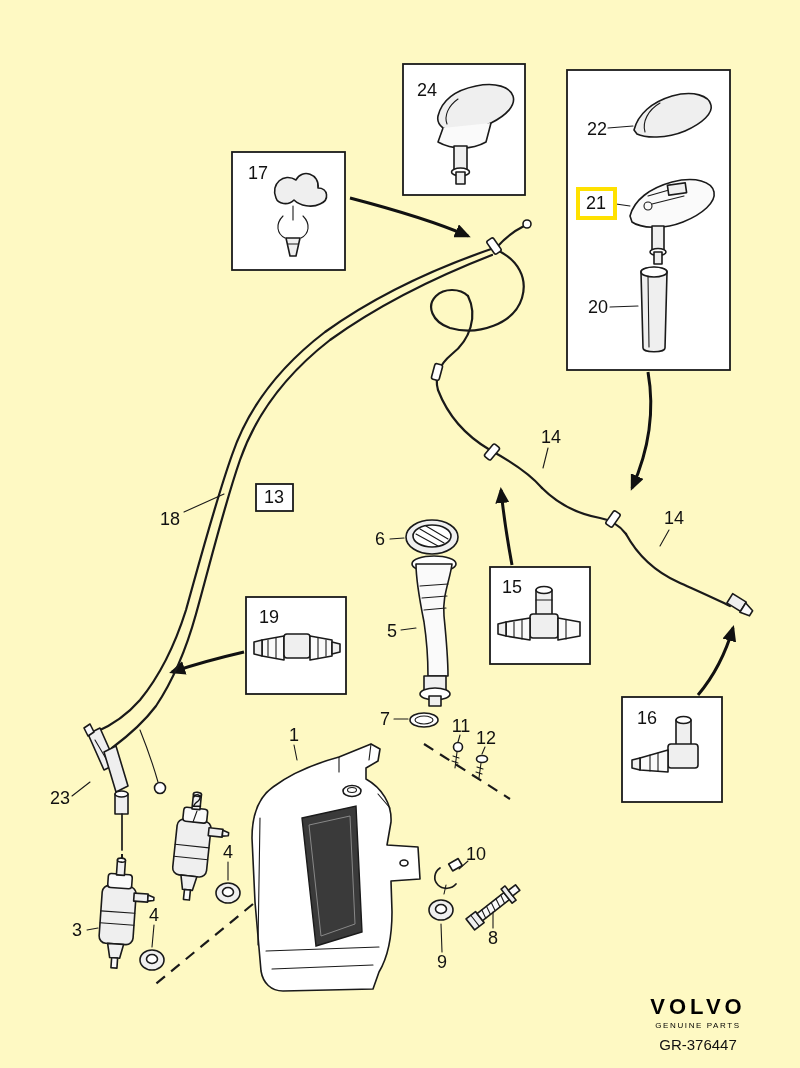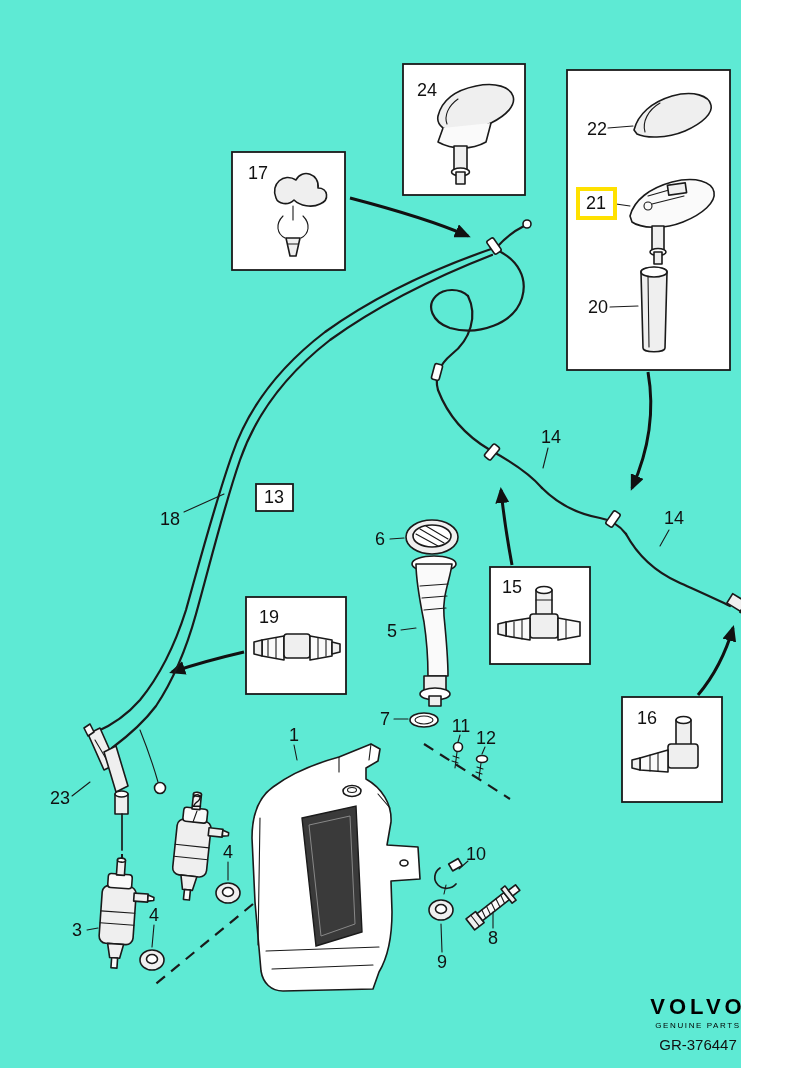--- a/index.html
+++ b/index.html
@@ -1,16 +1,16 @@
 <!DOCTYPE html>
 <html><head>
 <meta charset="utf-8">
 <style>
   html,body{margin:0;padding:0;background:#ffffff}
-  .page{position:relative;width:741px;height:1068px;background:#5eead4;
+  .page{position:relative;width:800px;height:1068px;background:#fef9c3;
         font-family:"Liberation Sans",sans-serif;overflow:hidden}
   svg{display:block}
   .ln{fill:none;stroke:#1a1a1a;stroke-width:1.7;stroke-linecap:round;stroke-linejoin:round}
   .thin{fill:none;stroke:#1a1a1a;stroke-width:1.1;stroke-linecap:round;stroke-linejoin:round}
   .ghost{fill:none;stroke:#888;stroke-width:1;stroke-linejoin:round}
   .hose{fill:none;stroke:#1a1a1a;stroke-width:2.2;stroke-linecap:round;stroke-linejoin:round}
   .part{fill:#efefef;stroke:#1a1a1a;stroke-width:1.6;stroke-linejoin:round}
   .part-w{fill:#ffffff;stroke:#1a1a1a;stroke-width:1.6;stroke-linejoin:round}
   .part-l{fill:#fafafa;stroke:#1a1a1a;stroke-width:1.6;stroke-linejoin:round}
   .dark{fill:#3a3a3a;stroke:#1a1a1a;stroke-width:1.4}

